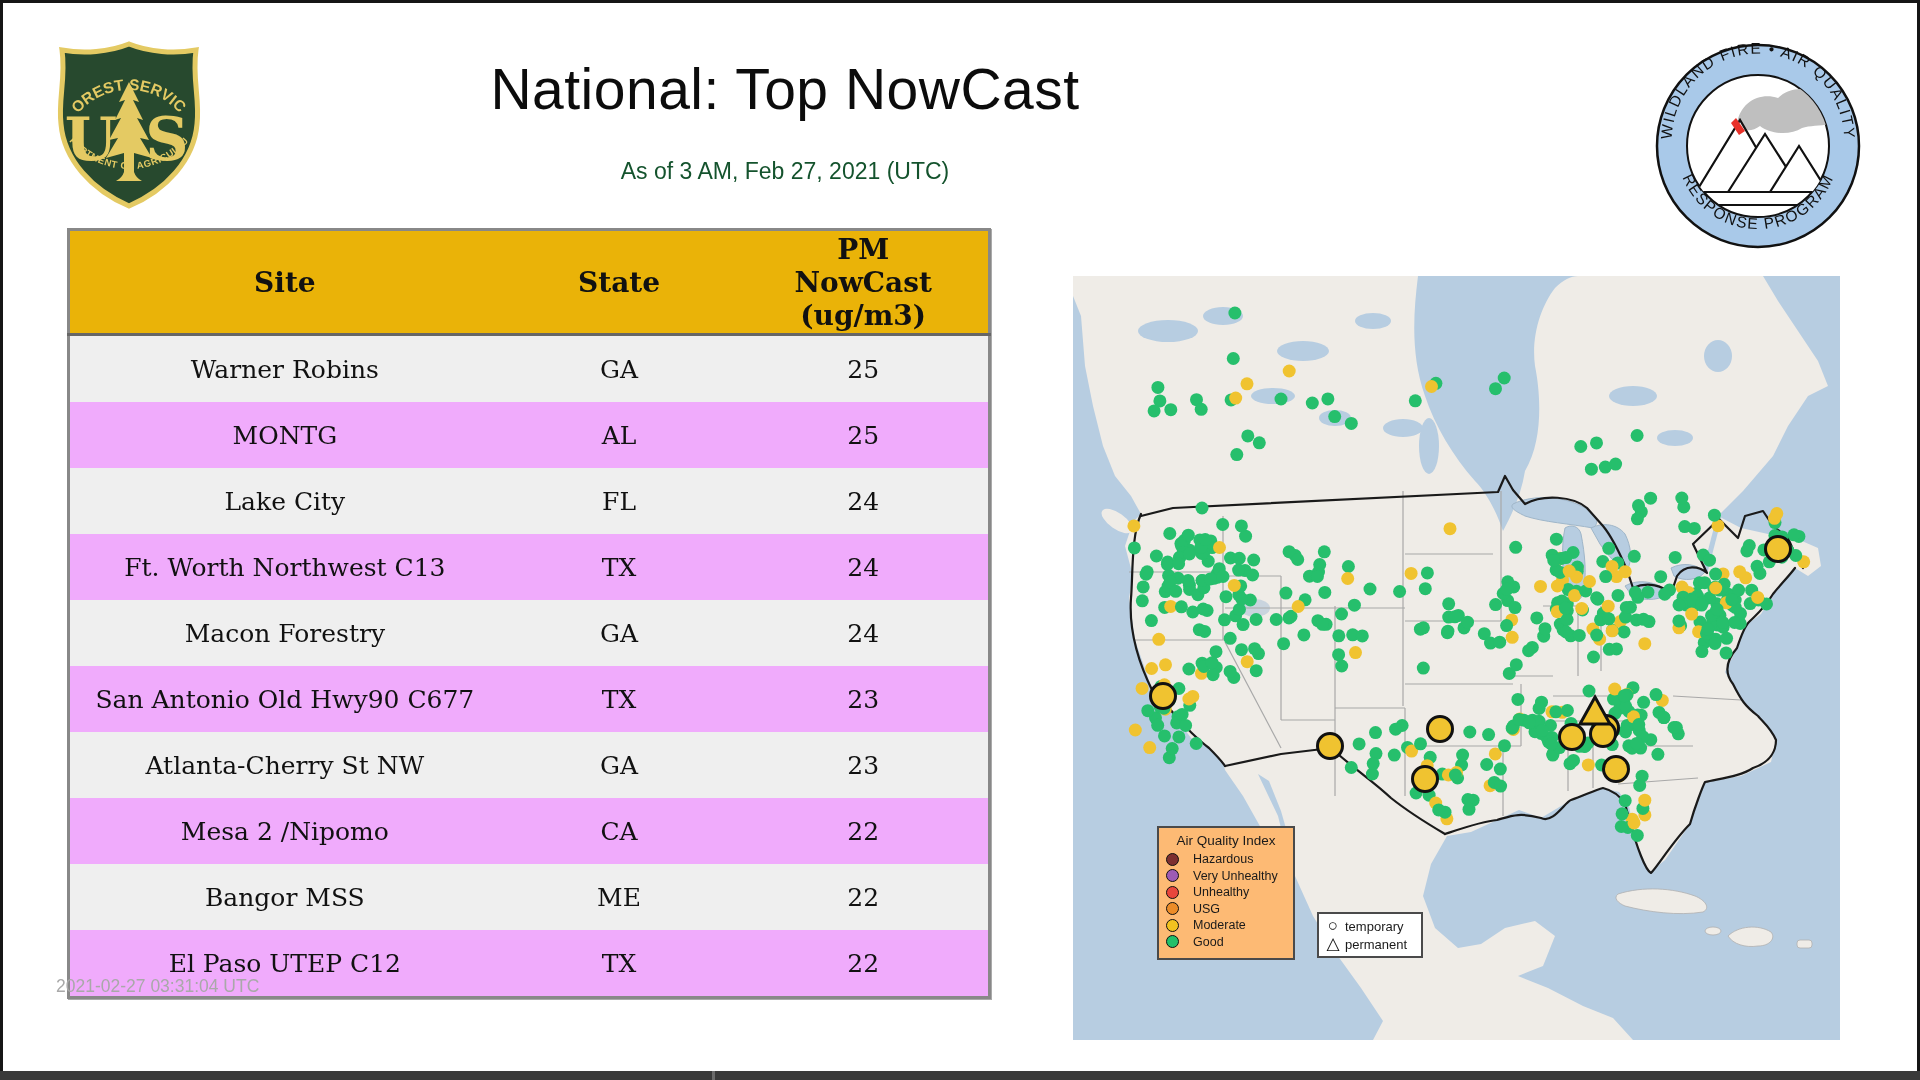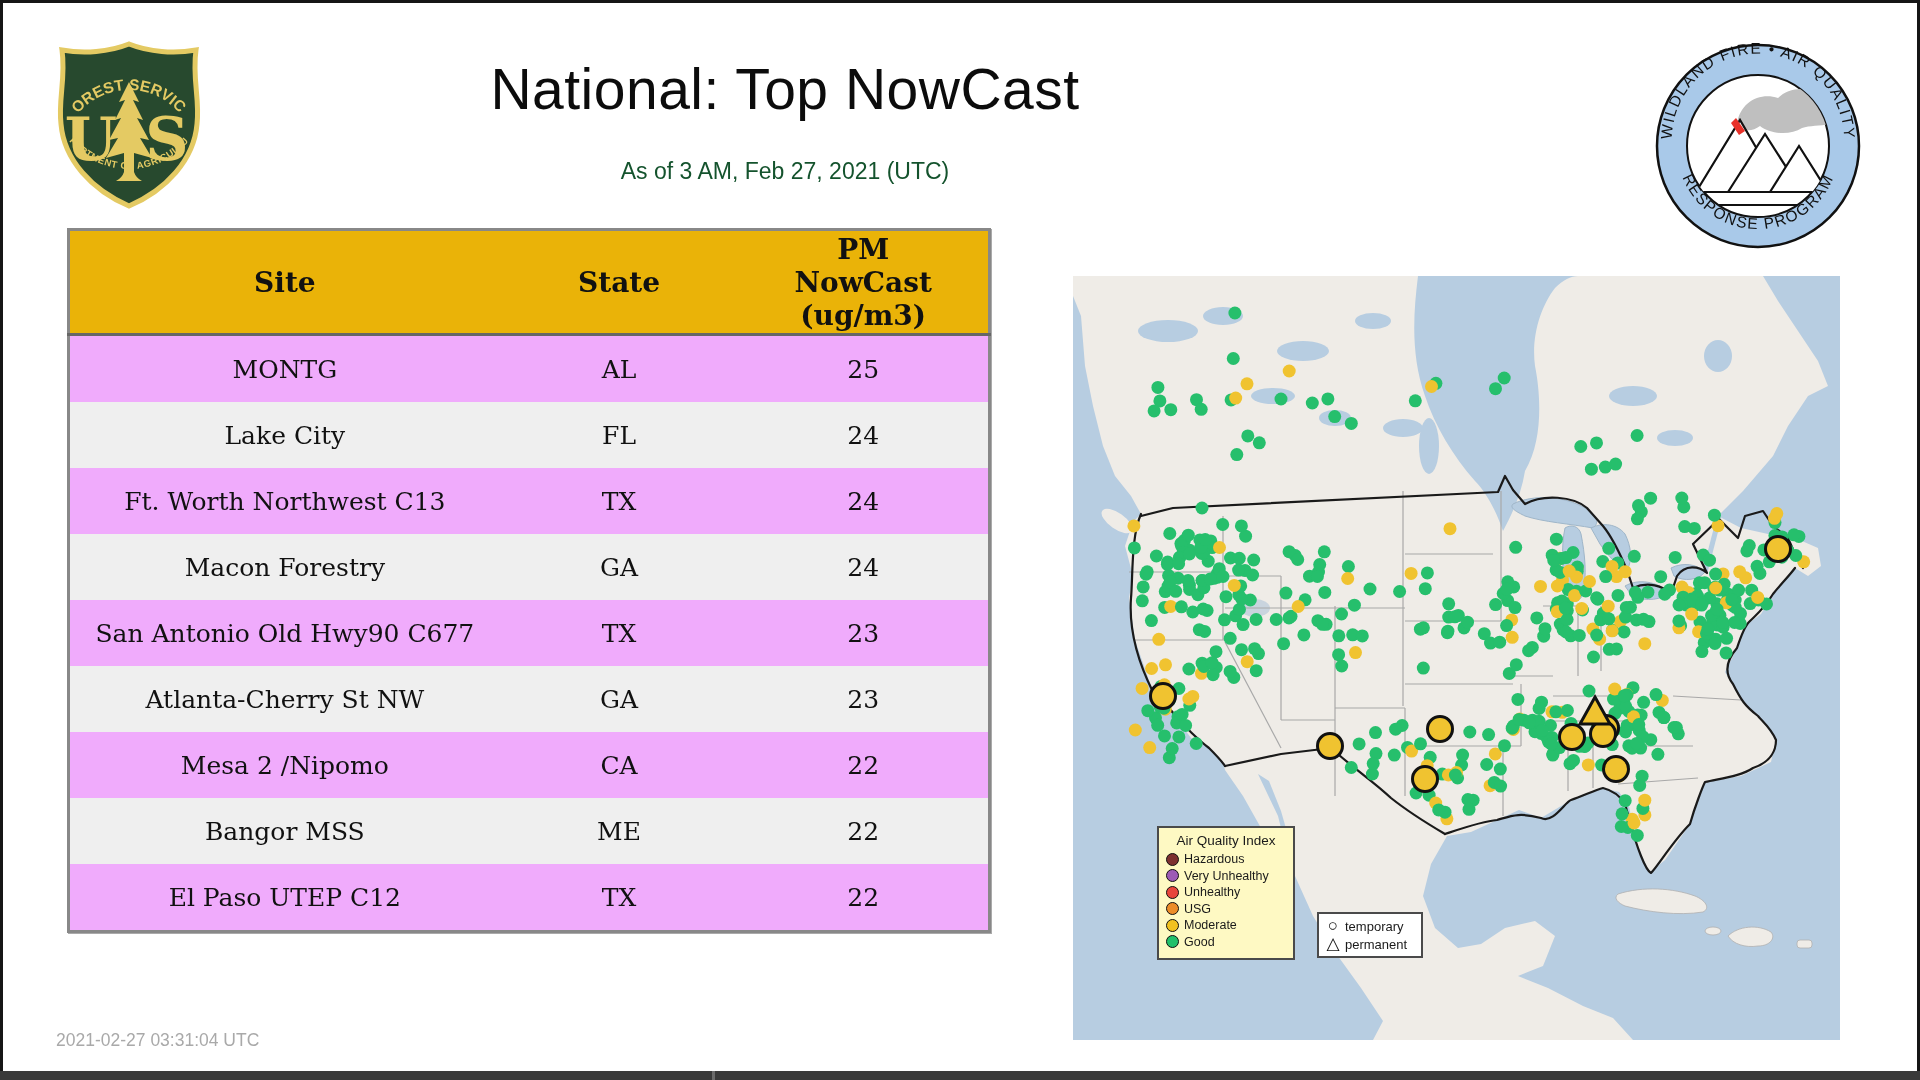--- a/index.html
+++ b/index.html
@@ -21,30 +21,30 @@
     border-collapse:collapse;font-family:"DejaVu Serif",serif;
     border:3px solid #888;box-shadow:1px 1px 0 #aaa;}
   #nowcast-table th{background:#eab308;font-size:28px;font-weight:bold;color:#111;
     height:100px;text-align:center;vertical-align:middle;white-space:pre-line;
     border-bottom:3px solid #666;}
   #nowcast-table td{font-size:25px;color:#111;height:64px;text-align:center;vertical-align:middle;}
   #nowcast-table tr.odd td{background:#efefef;}
   #nowcast-table tr.even td{background:#f0abfc;}
   .col-site{width:434px;} .col-state{width:240px;} .col-pm{width:250px;}
 
-  #timestamp{position:absolute;left:56px;top:1030px;font-size:17.5px;color:#a9a9a9;}
+  #timestamp{position:absolute;left:56px;top:976px;font-size:17.5px;color:#a9a9a9;}
 
   
   #map{position:absolute;left:1073px;top:276px;width:767px;height:764px;background:#b7cde1;}
   #map svg{position:absolute;left:0;top:0;}
 
-  .map-legend{position:absolute;left:84px;top:550px;width:138px;background:#fef9c3;
+  .map-legend{position:absolute;left:84px;top:550px;width:138px;background:#fdba74;
     border:2px solid #4a4a4a;padding:5px 7px 7px 7px;box-sizing:border-box;z-index:5;}
   .map-legend .lg-title{font-size:13.5px;color:#1a1a1a;text-align:center;margin-bottom:4px;}
-  .lg-item{display:flex;align-items:center;gap:5px;margin:2.5px 0;}
+  .lg-item{display:flex;align-items:center;gap:14px;margin:2.5px 0;}
   .lg-swatch{width:11px;height:11px;border-radius:50%;border:1.8px solid #111;flex:0 0 auto;}
   .lg-label{font-size:12.5px;color:#1a1a1a;white-space:nowrap;}
 
   .site-legend{position:absolute;left:244px;top:636px;width:106px;background:#fff;
     border:2px solid #4a4a4a;padding:3px 6px;box-sizing:border-box;z-index:5;}
   .sl-item{display:flex;align-items:center;gap:4px;}
   .sl-sym{font-size:17px;line-height:18px;color:#111;flex:0 0 16px;text-align:center;}
   .sl-label{font-size:13px;color:#1a1a1a;white-space:nowrap;text-align:center;}
 </style>
 </head>
@@ -101,20 +101,25 @@
     <thead>
         <tr id="table-head-row">
           <th class="col-site">Site</th>
           <th class="col-state">State</th>
           <th class="col-pm">PM
 NowCast
 (ug/m3)</th>
         </tr>
       </thead>
     <tbody id="table-body">
+        <tr class="odd">
+          <td>Warner Robins</td>
+          <td>GA</td>
+          <td>25</td>
+        </tr>
         <tr class="even">
           <td>MONTG</td>
           <td>AL</td>
           <td>25</td>
         </tr>
         <tr class="odd">
           <td>Lake City</td>
           <td>FL</td>
           <td>24</td>
         </tr>

